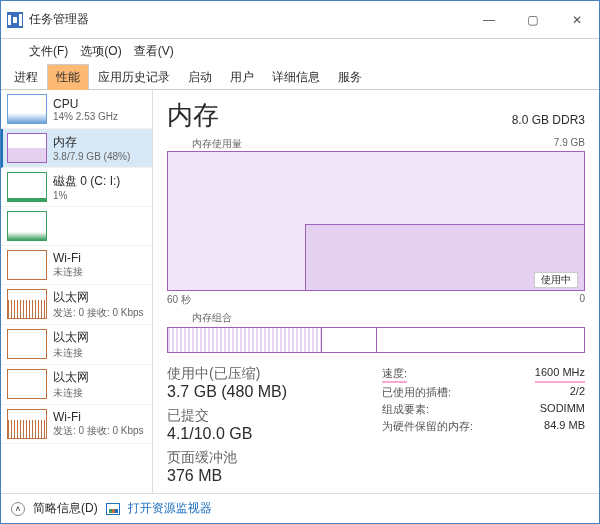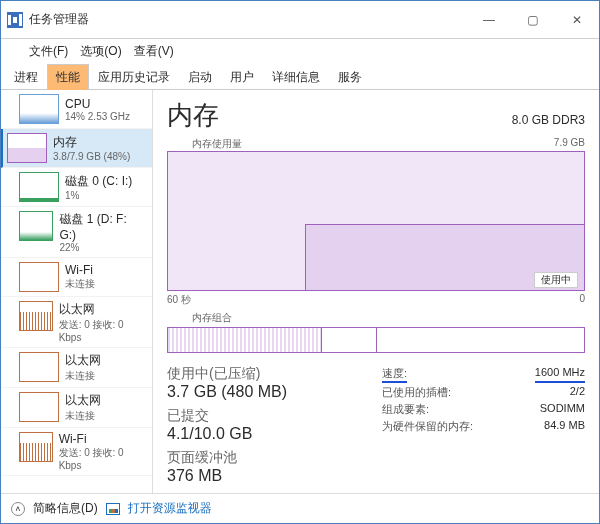--- a/index.html
+++ b/index.html
@@ -9,21 +9,21 @@
   .titlebar .icon .g { width: 4px; height: 10px; background: #fff; margin: 0 1px; display: inline-block; }
   .titlebar .title { flex: 1; font-size: 12px; }
   .titlebar .wbtn { width: 44px; height: 30px; display: flex; align-items: center; justify-content: center; color: #555; }
   .menubar { display: flex; gap: 4px; padding: 2px 24px; font-size: 12px; }
   .menubar .mitem { padding: 2px 4px; }
   .tabbar { display: flex; border-bottom: 1px solid #ccc; padding: 0 4px; }
   .tabbar .tab { padding: 4px 8px; border: 1px solid transparent; border-bottom: none; margin-bottom: -1px; font-size: 12px; }
   .tabbar .tab.active { border-color: #ccc; background: #fdba74; }
   .content { display: flex; flex: 1; min-height: 0; }
   .sidebar { width: 152px; border-right: 1px solid #ddd; overflow-y: auto; }
-  .sideitem { display: flex; padding: 4px 18px; gap: 6px; border-bottom: 1px solid #f2f2f2; }
+  .sideitem { display: flex; padding: 4px 6px; gap: 6px; border-bottom: 1px solid #f2f2f2; }
   .sideitem.selected { background: #d7e9f7; border-left: 2px solid #1a6fbf; padding-left: 4px; }
   .thumb { width: 40px; height: 30px; border: 1px solid #6aa0d8; position: relative; overflow: hidden; background: #fff; }
   .thumb.cpu::after { content:""; position:absolute; bottom:0; left:0; right:0; height:10px; background:linear-gradient(to top,#6aa0d8,#fff0);}
   .thumb.mem { border-color:#a060c0; }
   .thumb.mem::after { content:""; position:absolute; bottom:0; left:0; right:0; height:14px; background:#e6d0f0;}
   .thumb.disk { border-color:#3aa060; }
   .thumb.disk::after { content:""; position:absolute; bottom:0; left:0; width:100%; height:3px; background:#3aa060; }
   .thumb.disk1::after { height:8px; background:linear-gradient(to top,#3aa060,#fff0); }
   .thumb.net { border-color:#c07040; }
   .thumb.net::after { content:""; position:absolute; bottom:0; left:0; width:100%; height:18px; background:repeating-linear-gradient(90deg,#c07040 0 1px,#fff0 1px 3px);}
@@ -45,21 +45,21 @@
   .seg1 { flex:37; background: repeating-linear-gradient(90deg,#e8d6f2 0 2px,#fff 2px 4px);}
   .seg2 { flex:13; border-left:1px solid #a060c0; border-right:1px solid #a060c0; }
   .seg3 { flex:50; }
   .stats { display:flex; margin-top:12px; gap:12px; }
   .col { flex:1; }
   .statlbl { font-size:14px; color:#666; }
   .statval { font-size:16px; margin-bottom:6px; }
   .rtbl { font-size:11px; }
   .rtbl .row { display:flex; justify-content:space-between; padding:1px 0; }
   .rtbl .row .k { color:#555; }
-  .hl { border-bottom:2px solid #1d4ed8; }
+  .hl { border-bottom:2px solid #f9a8d4; }
   .footer { border-top:1px solid #ddd; padding:6px 10px; display:flex; align-items:center; gap:8px; font-size:12px; }
   .footer .chevron { width:14px; height:14px; border:1px solid #888; border-radius:50%; display:flex; align-items:center; justify-content:center; font-size:9px; }
   .footer a { color:#1a6fbf; text-decoration:none; }
   .monicon { width:14px; height:12px; border:1px solid #1a6fbf; display:inline-block; position:relative; }
   .monicon::after { content:""; position:absolute; left:2px; bottom:1px; width:3px; height:4px; background:#3aa060; box-shadow:3px 0 0 #c07040, 6px 0 0 #1a6fbf; }
 </style>
 </head>
 <body>
 
 <div class="titlebar">
@@ -108,24 +108,20 @@
       </div>
       <div class="sideitem">
         <div class="thumb disk"></div>
         <div class="sideinfo">
           <div class="name">磁盘 0 (C: I:)</div>
           <div class="stat">1%</div>
         </div>
       </div>
       <div class="sideitem">
         <div class="thumb disk disk1"></div>
-        <div class="sideinfo">
-          <div class="name">磁盘 1 (D: F: G:)</div>
-          <div class="stat">22%</div>
-        </div>
       </div>
       <div class="sideitem">
         <div class="thumb plain"></div>
         <div class="sideinfo">
           <div class="name">Wi-Fi</div>
           <div class="stat">未连接</div>
         </div>
       </div>
       <div class="sideitem">
         <div class="thumb net"></div>

